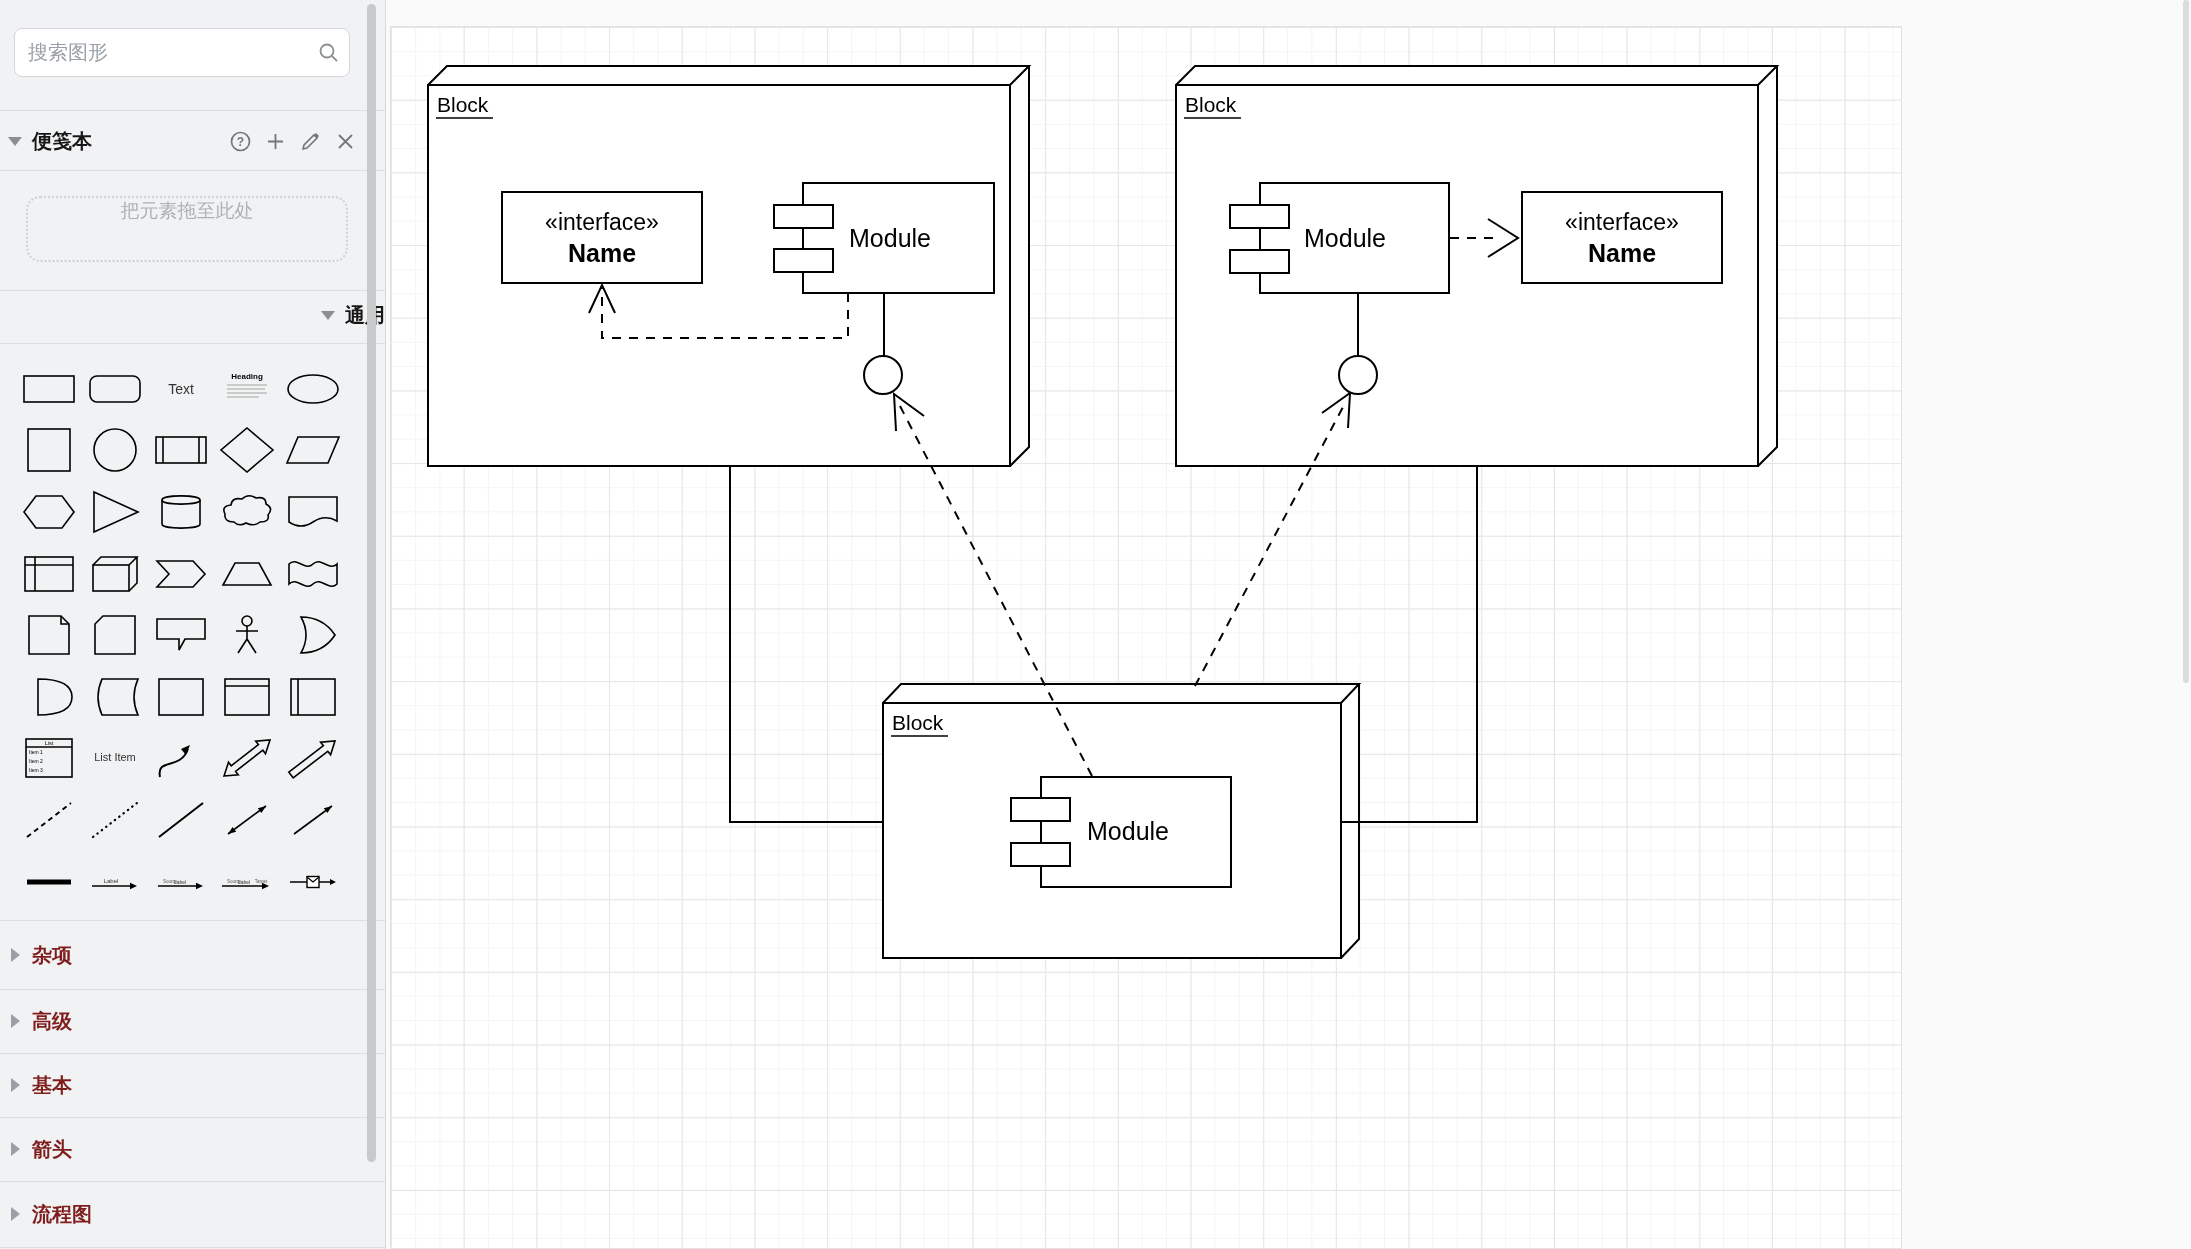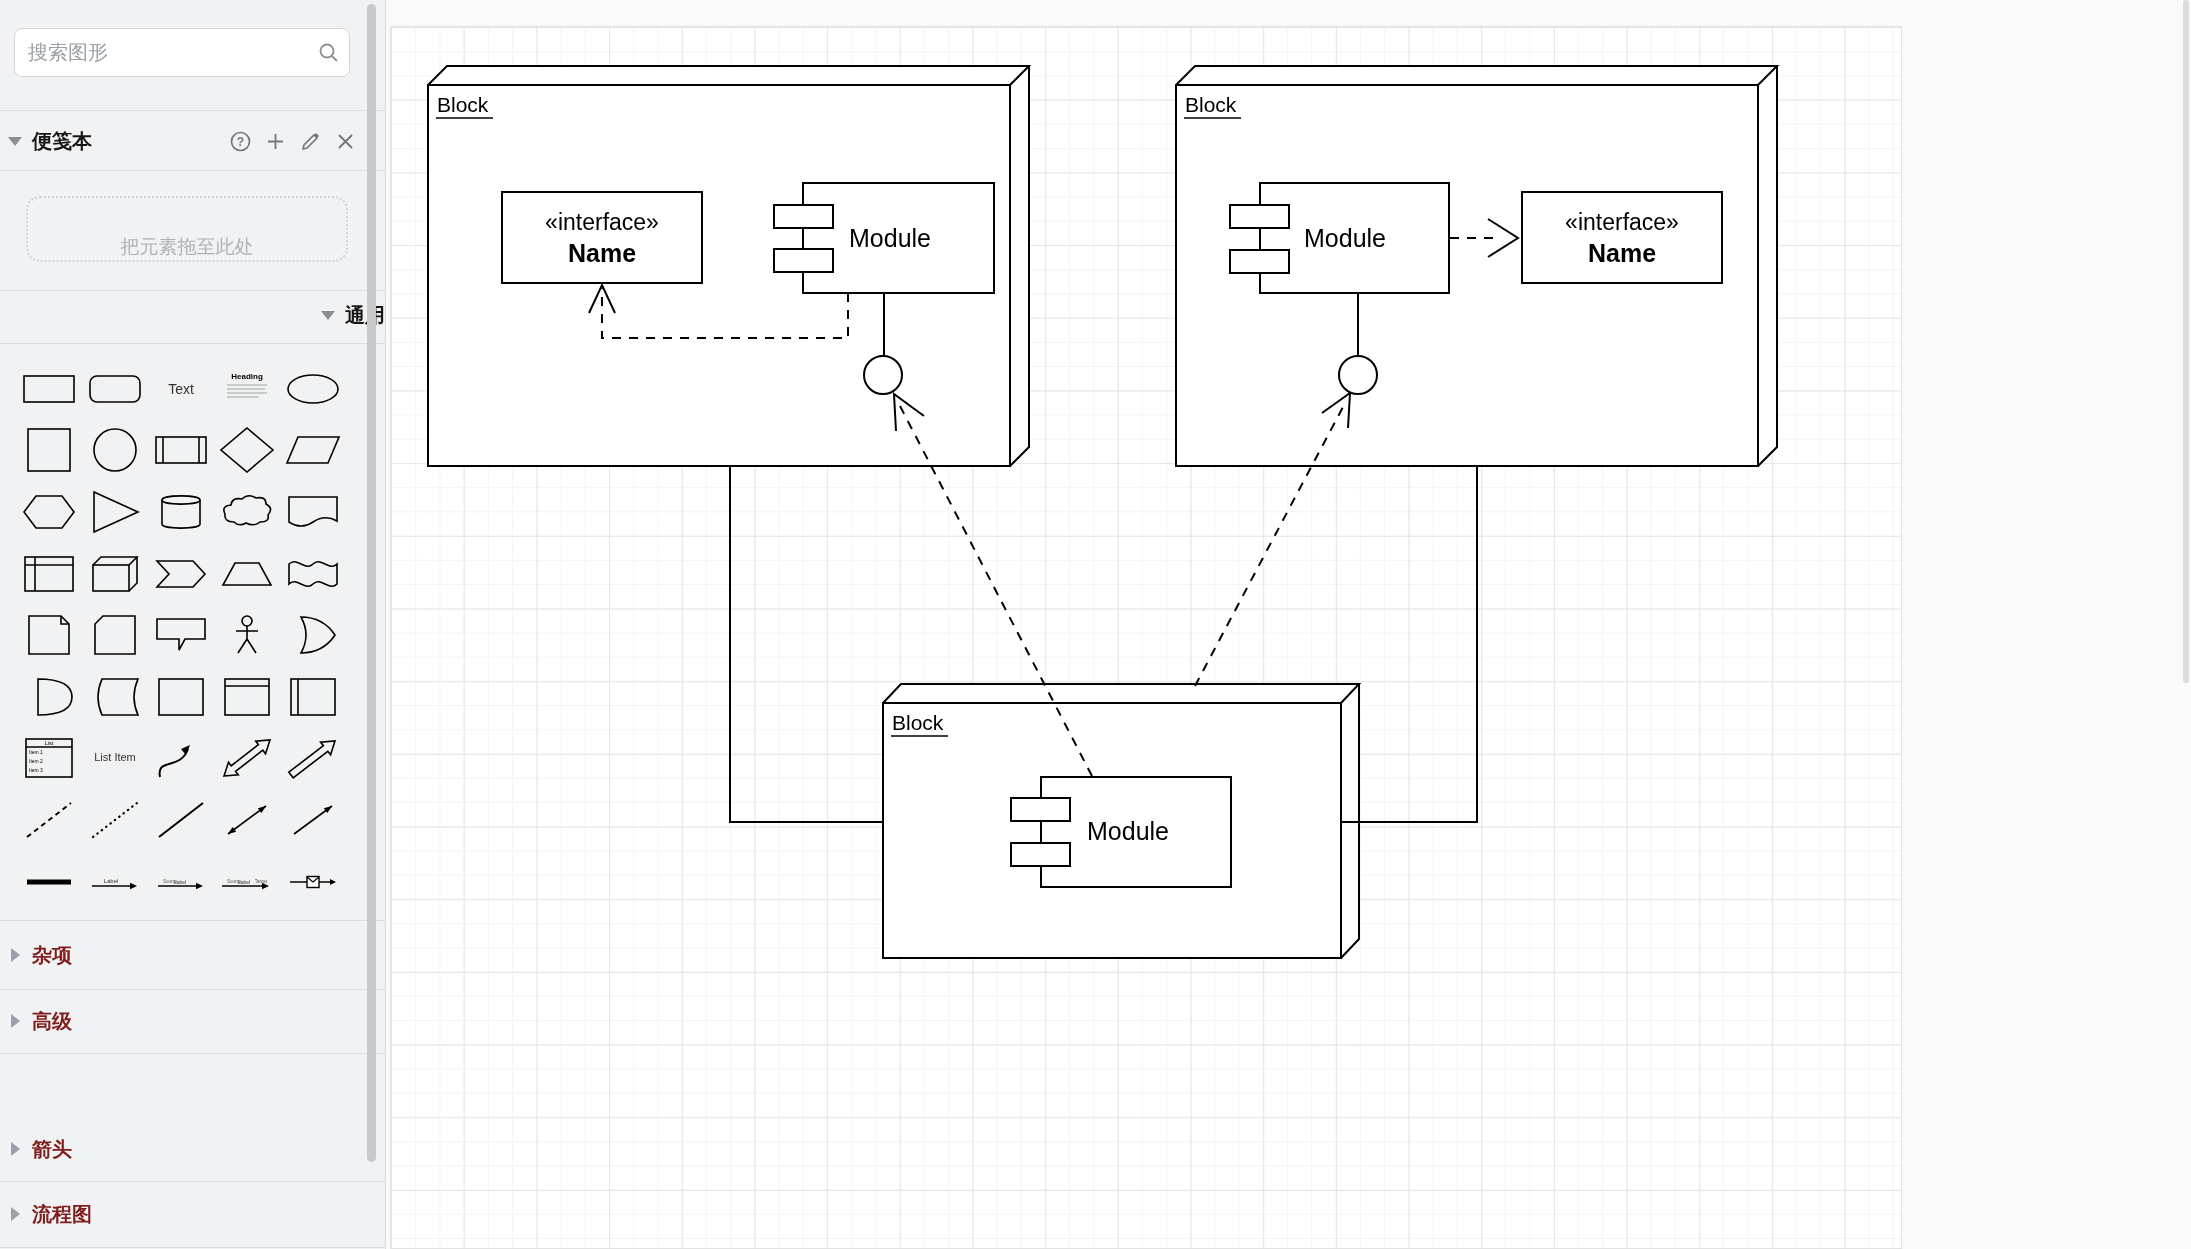--- a/index.html
+++ b/index.html
@@ -30,21 +30,21 @@
   .searchbox .mag{position:absolute;right:10px;top:14px;}
   .panel-header{position:absolute;left:0;right:0;display:flex;align-items:center;
         font-size:20px;font-weight:600;color:#161616;justify-content:flex-end;}
   .tri-down{width:0;height:0;border-left:7px solid transparent;border-right:7px solid transparent;
         border-top:9px solid #8a8f94;margin:0 10px 0 8px;}
   .tri-right{width:0;height:0;border-top:7px solid transparent;border-bottom:7px solid transparent;
         border-left:9px solid #9aa0a5;margin:0 12px 0 11px;}
   .sp-icons{margin-left:auto;margin-right:30px;display:flex;align-items:center;gap:15px;}
   .sp-icons svg{display:block;cursor:pointer;}
   .dropzone{position:absolute;left:26px;top:196px;width:318px;height:62px;border:2px dotted #cfd2d6;
-        border-radius:14px;display:flex;align-items:flex-end;justify-content:center;
+        border-radius:14px;display:flex;align-items:flex-start;justify-content:center;
         color:#adb2b8;font-size:19px;}
   .shapes-grid{position:absolute;left:16px;top:358px;width:330px;display:grid;
         grid-template-columns:repeat(5,66px);grid-auto-rows:61.6px;}
   .shape-cell{display:flex;align-items:center;justify-content:center;cursor:grab;}
   .section-row{position:absolute;left:0;right:0;display:flex;align-items:center;
         border-bottom:1px solid #dcdee1;font-size:20px;font-weight:600;color:#7f1d1d;cursor:pointer;}
   .sidebar-scrollbar{position:absolute;left:367px;top:4px;width:9px;height:1158px;
         background:#c7c9cb;border-radius:5px;}
 </style>
 </head>
@@ -450,20 +450,24 @@
     <div class="divider" style="top:920px"></div>
 
     <div class="section-row" style="top:921px;height:68px">
       <span class="tri-right"></span>
       <span>杂项</span>
     </div>
     <div class="section-row" style="top:989px;height:64px">
       <span class="tri-right"></span>
       <span>高级</span>
     </div>
+    <div class="section-row" style="top:1053px;height:64px">
+      <span class="tri-right"></span>
+      <span>基本</span>
+    </div>
     <div class="section-row" style="top:1117px;height:64px">
       <span class="tri-right"></span>
       <span>箭头</span>
     </div>
     <div class="section-row" style="top:1181px;height:66px">
       <span class="tri-right"></span>
       <span>流程图</span>
     </div>
 
     <div class="sidebar-scrollbar"></div>

